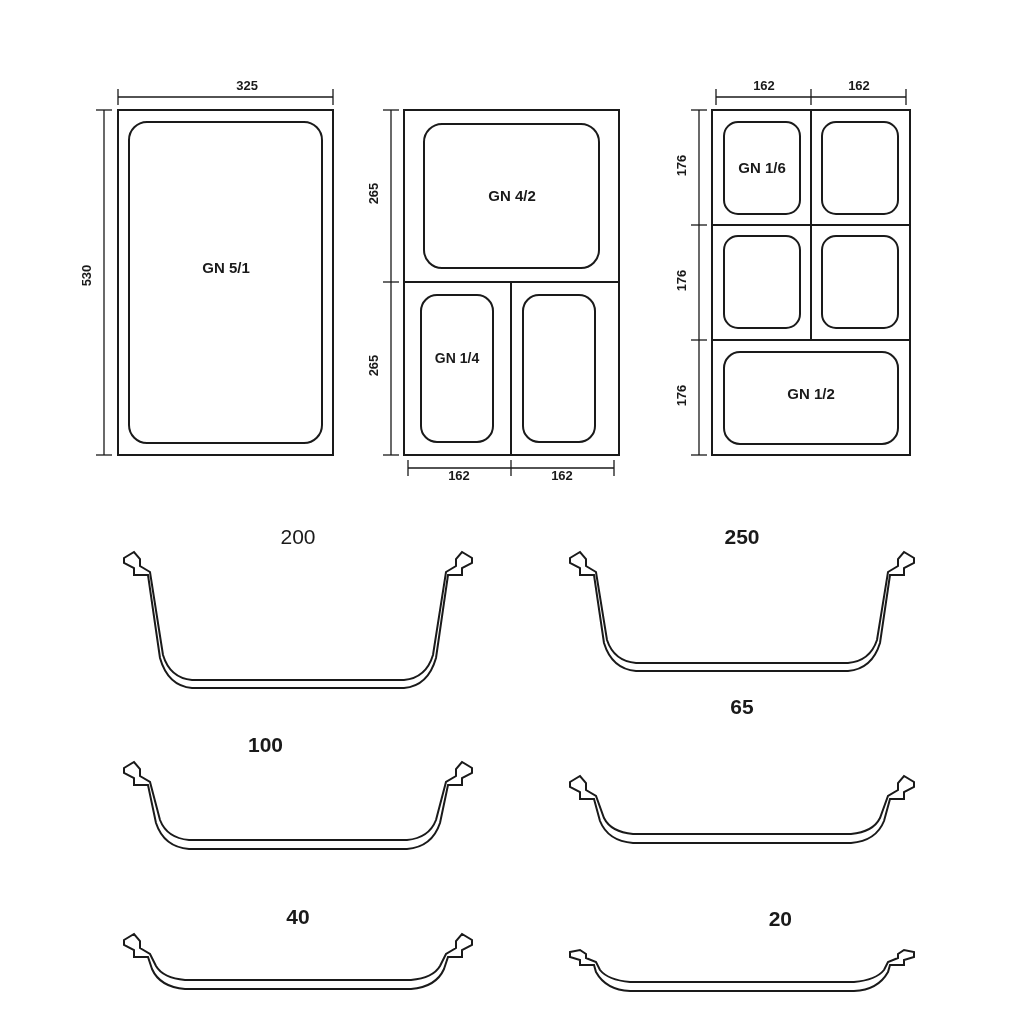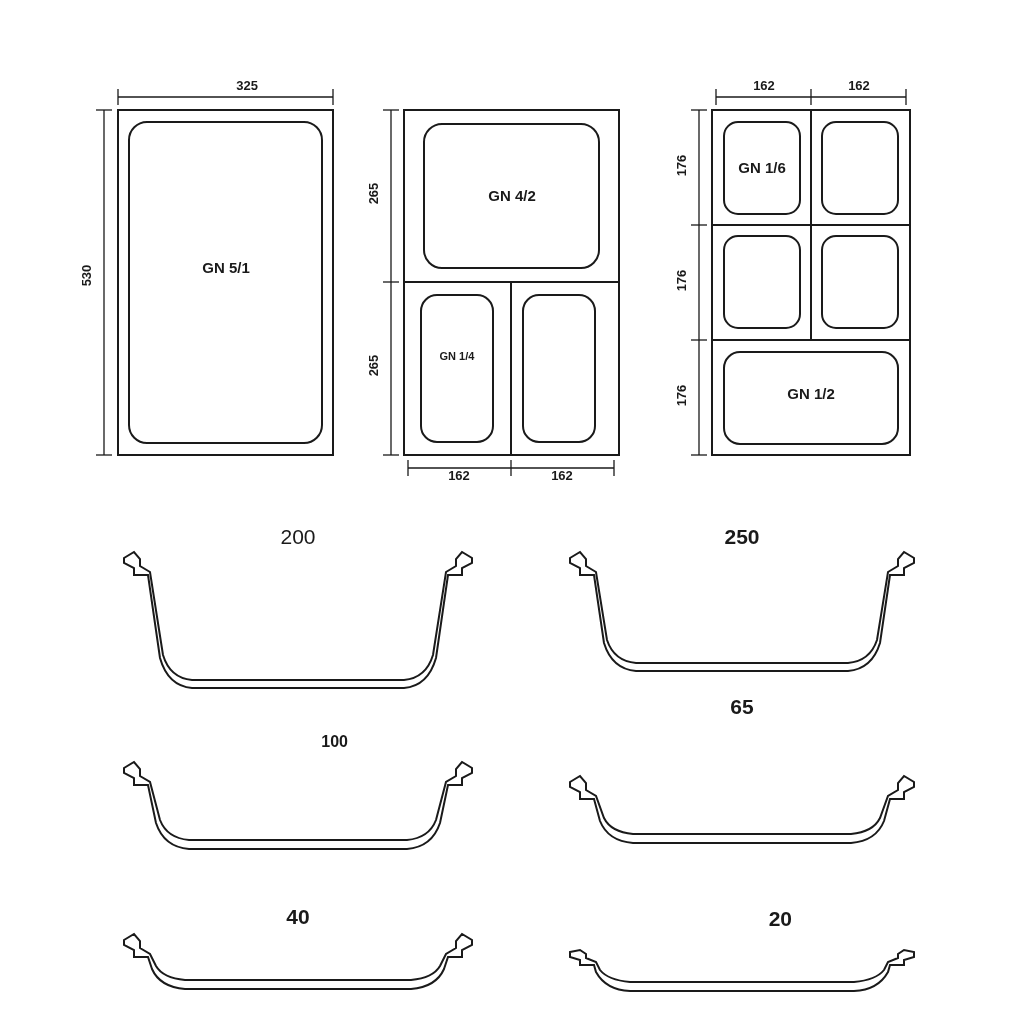--- a/index.html
+++ b/index.html
@@ -157,30 +157,30 @@
 
   <div style="position:absolute;left:198px;top:78px;width:60px;text-align:right;font-size:13px;font-weight:bold;">325</div>
   <div style="position:absolute;left:66px;top:268px;width:40px;text-align:center;font-size:13px;font-weight:bold;transform:rotate(-90deg);">530</div>
   <div style="position:absolute;left:166px;top:259px;width:120px;text-align:center;font-size:15px;font-weight:bold;">GN 5/1</div>
 
   <div style="position:absolute;left:353px;top:186px;width:40px;text-align:center;font-size:13px;font-weight:bold;transform:rotate(-90deg);">265</div>
   <div style="position:absolute;left:353px;top:358px;width:40px;text-align:center;font-size:13px;font-weight:bold;transform:rotate(-90deg);">265</div>
   <div style="position:absolute;left:434px;top:468px;width:50px;text-align:center;font-size:13px;font-weight:bold;">162</div>
   <div style="position:absolute;left:537px;top:468px;width:50px;text-align:center;font-size:13px;font-weight:bold;">162</div>
   <div style="position:absolute;left:452px;top:187px;width:120px;text-align:center;font-size:15px;font-weight:bold;">GN 4/2</div>
-  <div style="position:absolute;left:397px;top:350px;width:120px;text-align:center;font-size:11px;font-weight:bold;">GN 1/4</div>
+  <div style="position:absolute;left:397px;top:350px;width:120px;text-align:center;font-size:14px;font-weight:bold;">GN 1/4</div>
 
   <div style="position:absolute;left:739px;top:78px;width:50px;text-align:center;font-size:13px;font-weight:bold;">162</div>
   <div style="position:absolute;left:834px;top:78px;width:50px;text-align:center;font-size:13px;font-weight:bold;">162</div>
   <div style="position:absolute;left:661px;top:158px;width:40px;text-align:center;font-size:13px;font-weight:bold;transform:rotate(-90deg);">176</div>
   <div style="position:absolute;left:661px;top:273px;width:40px;text-align:center;font-size:13px;font-weight:bold;transform:rotate(-90deg);">176</div>
   <div style="position:absolute;left:661px;top:388px;width:40px;text-align:center;font-size:13px;font-weight:bold;transform:rotate(-90deg);">176</div>
   <div style="position:absolute;left:702px;top:159px;width:120px;text-align:center;font-size:15px;font-weight:bold;">GN 1/6</div>
   <div style="position:absolute;left:751px;top:385px;width:120px;text-align:center;font-size:15px;font-weight:bold;">GN 1/2</div>
 
   <div style="position:absolute;left:248px;top:525px;width:100px;text-align:center;font-size:21px;font-weight:normal;">200</div>
   <div style="position:absolute;left:692px;top:525px;width:100px;text-align:center;font-size:21px;font-weight:bold;">250</div>
-  <div style="position:absolute;left:248px;top:733px;width:100px;text-align:right;font-size:16px;font-weight:bold;">100</div>
+  <div style="position:absolute;left:248px;top:733px;width:100px;text-align:left;font-size:21px;font-weight:bold;">100</div>
   <div style="position:absolute;left:692px;top:695px;width:100px;text-align:center;font-size:21px;font-weight:bold;">65</div>
   <div style="position:absolute;left:248px;top:905px;width:100px;text-align:center;font-size:21px;font-weight:bold;">40</div>
   <div style="position:absolute;left:692px;top:907px;width:100px;text-align:right;font-size:21px;font-weight:bold;">20</div>
 
 </div>
 
 </body></html>

